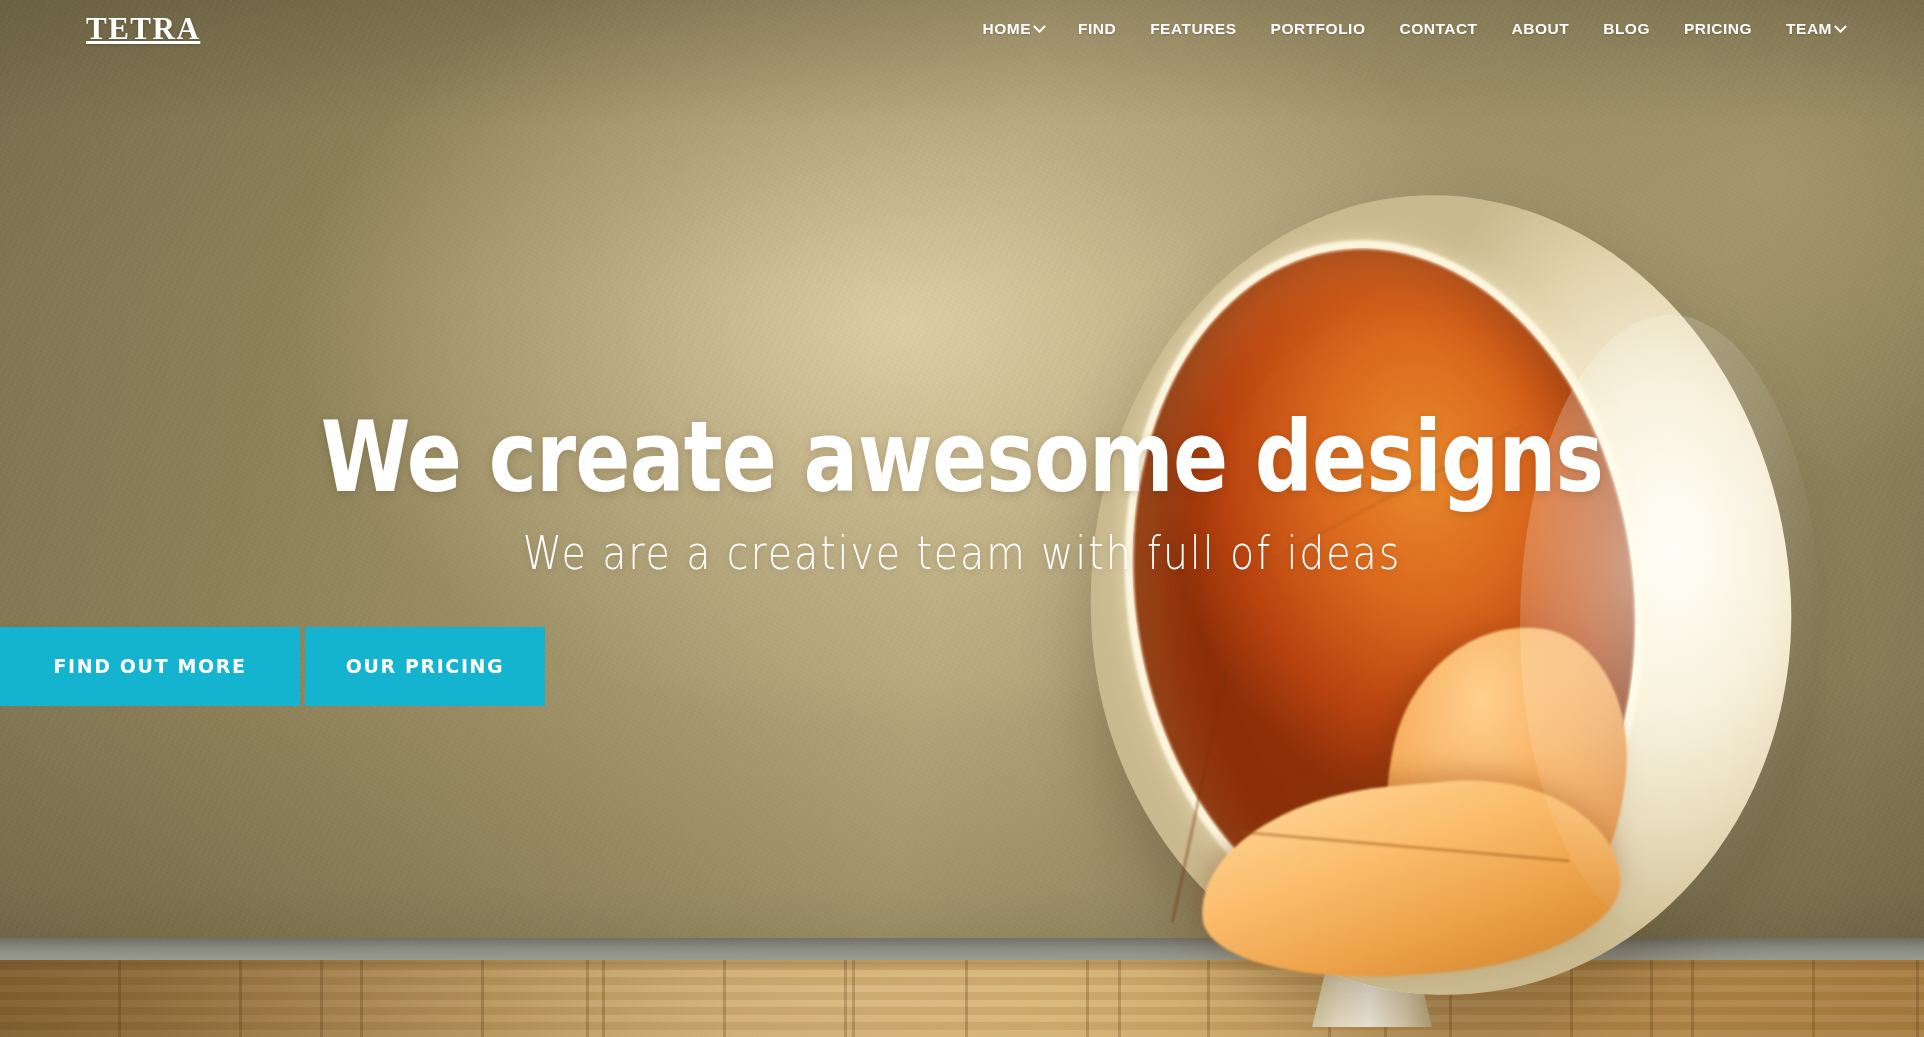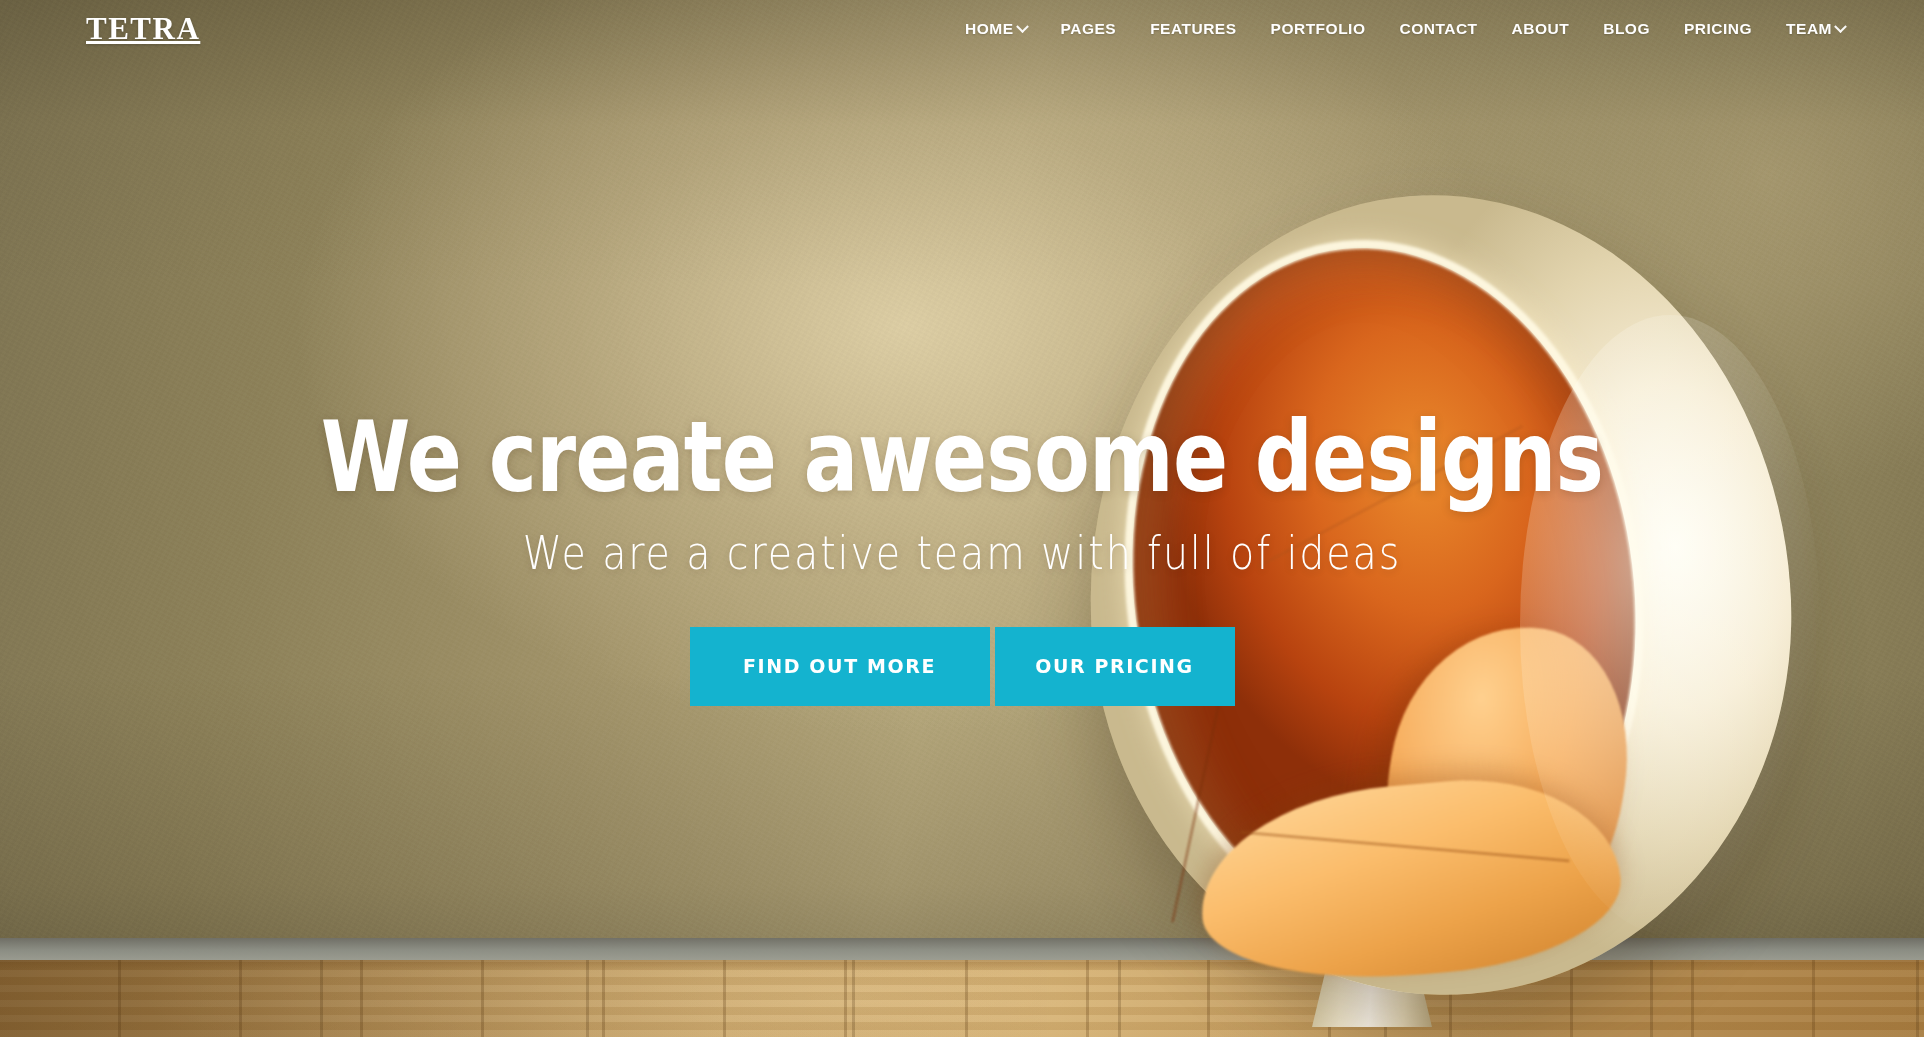--- a/index.html
+++ b/index.html
@@ -277,21 +277,20 @@
     line-height:1.1;
     color:#ffffff;
     letter-spacing:2.2px;
     transform:scaleX(0.86);
     text-shadow:0 2px 8px rgba(60,35,10,0.18);
     white-space:nowrap;
   }
   .hero-actions {
     margin-top:48px;
     display:flex;
-    justify-content:center;
     gap:5px;
   }
   .btn {
     display:inline-flex;
     align-items:center;
     justify-content:center;
     height:79px;
     min-width:210px;
     padding:0 40px;
     background:#14b3cf;
@@ -342,21 +341,21 @@
     <a class="brand" href="#">TETRA</a>
 
     <nav class="main-nav">
 
       <a class="nav-item" href="#">
         <span>HOME</span>
         <span class="caret"></span>
       </a>
 
       <a class="nav-item" href="#">
-        <span>PAGES</span>
+        <span>FIND</span>
       </a>
 
       <a class="nav-item" href="#">
         <span>FEATURES</span>
       </a>
 
       <a class="nav-item" href="#">
         <span>PORTFOLIO</span>
       </a>
 

